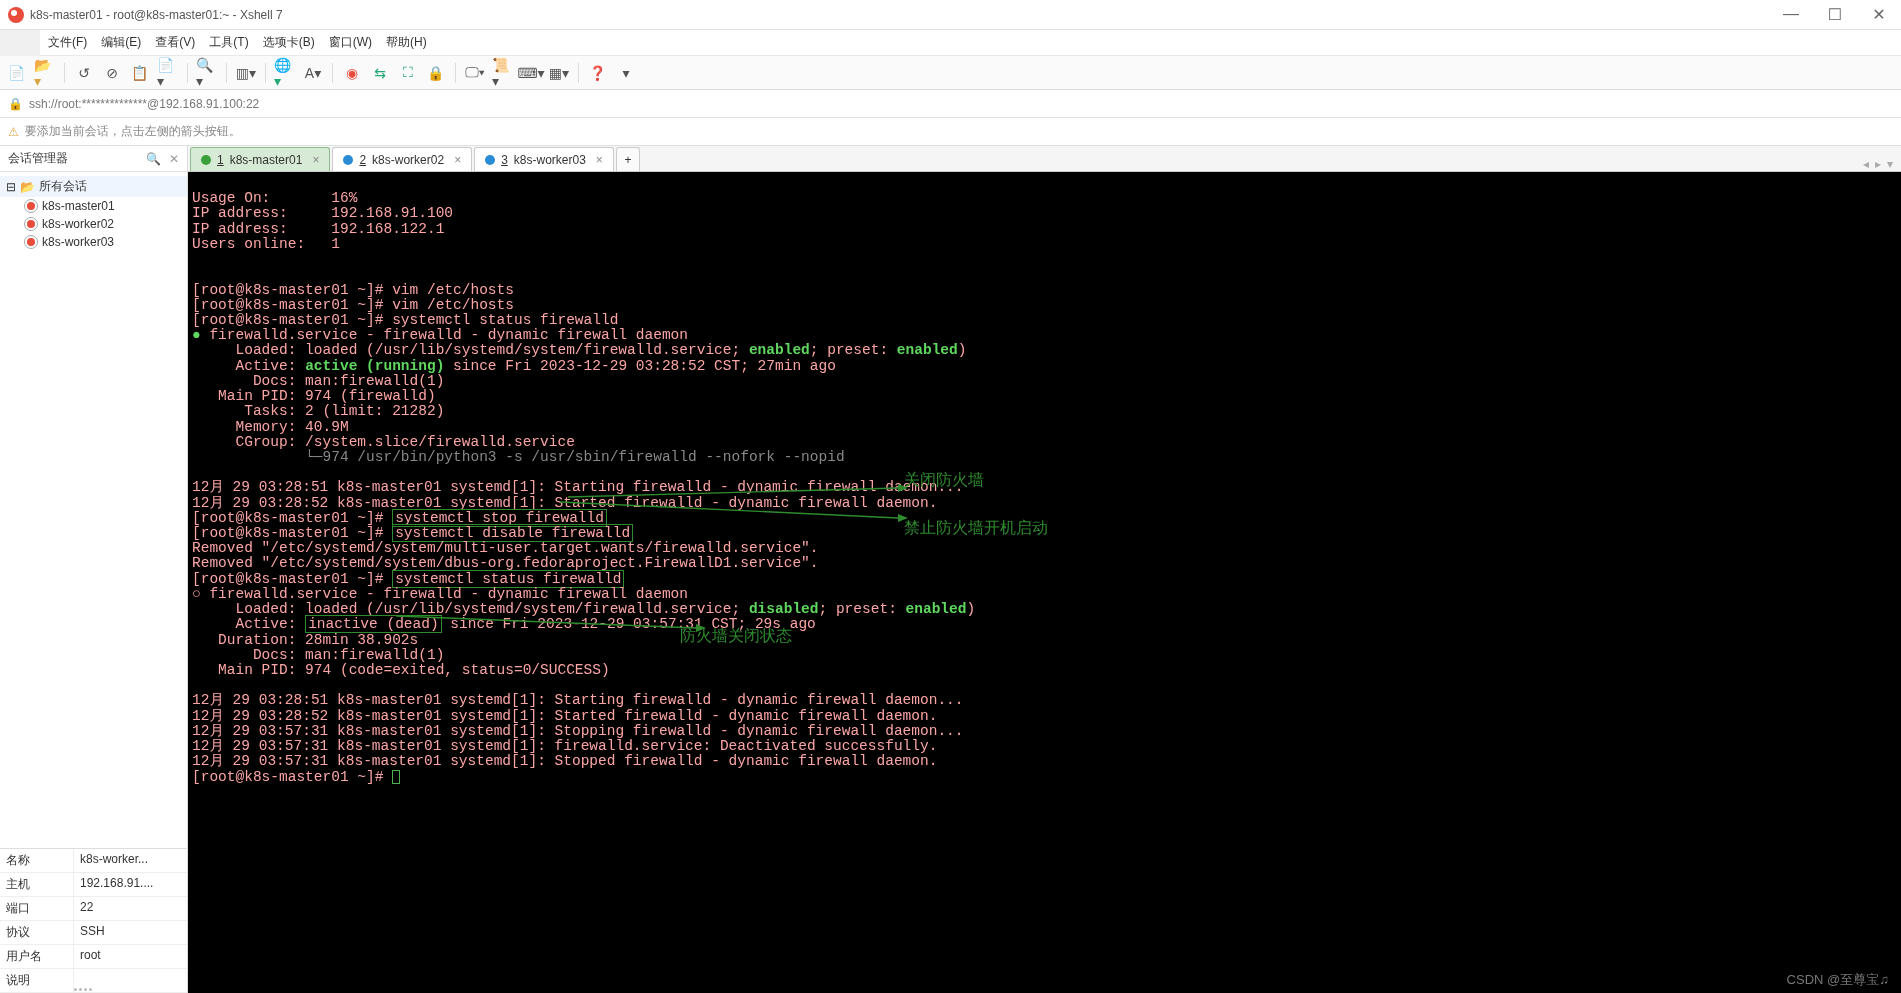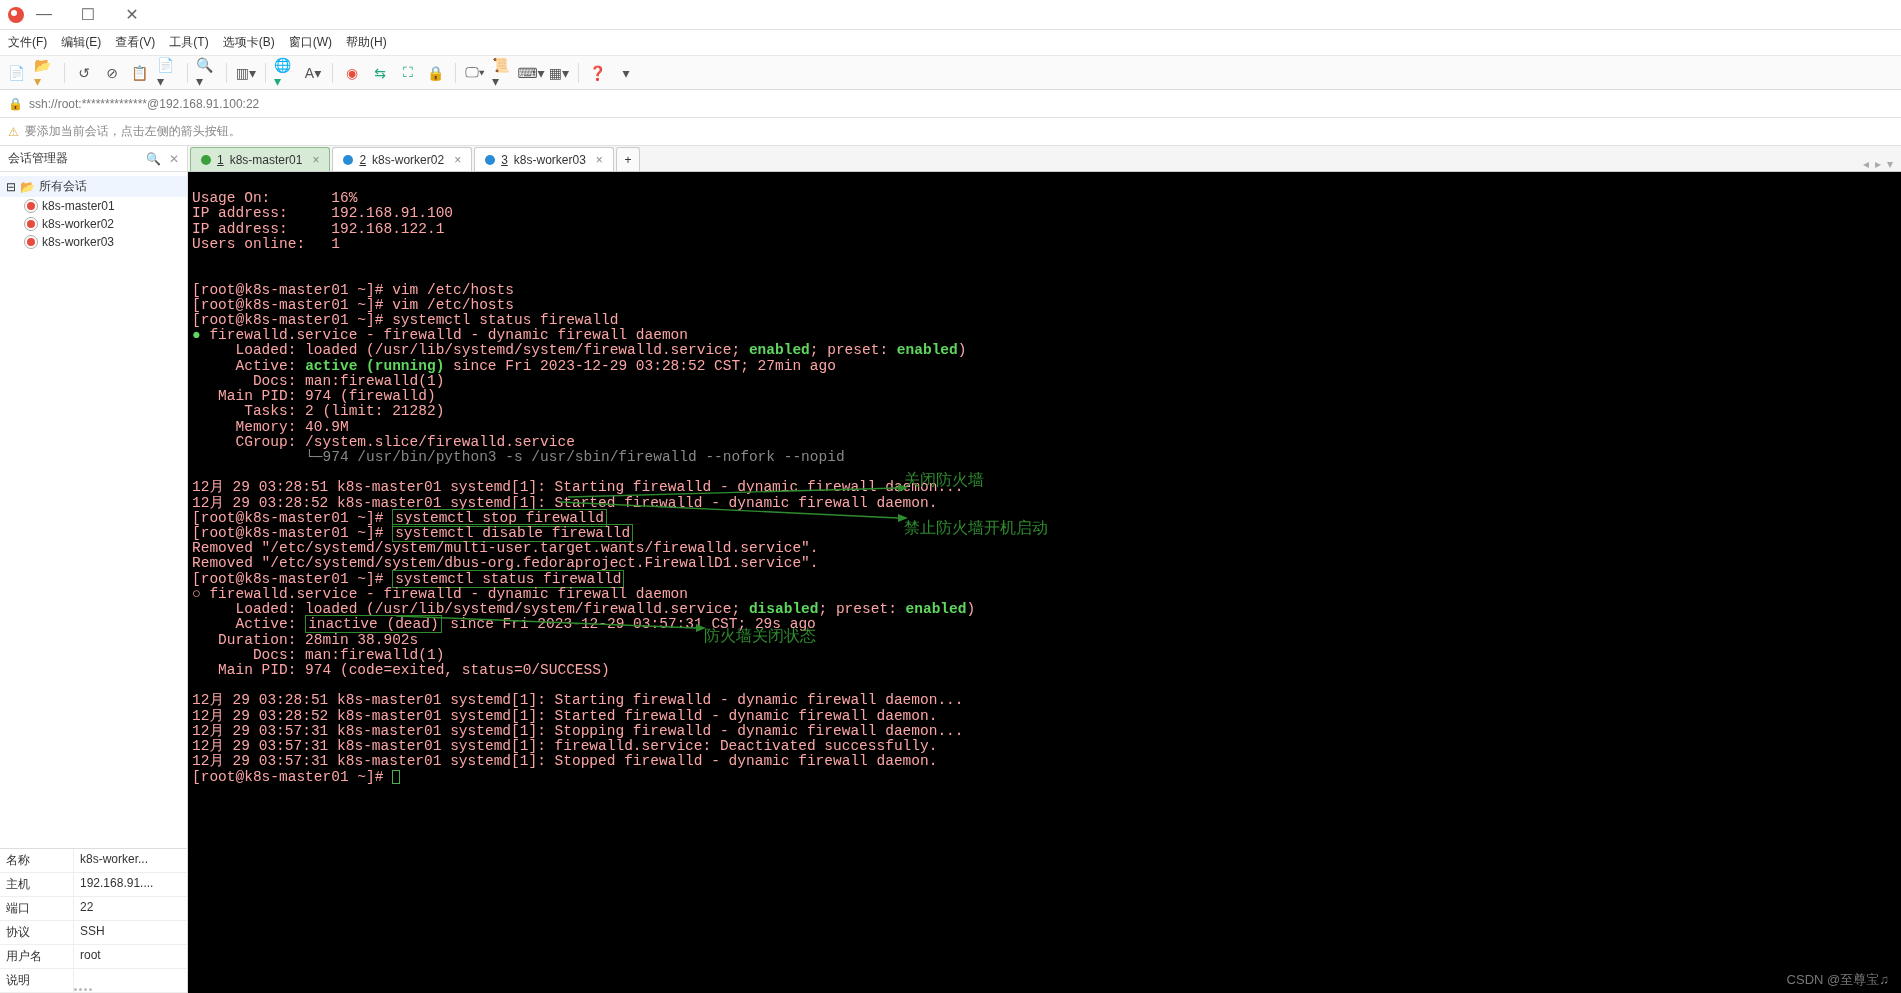--- a/index.html
+++ b/index.html
@@ -3,21 +3,21 @@
 <meta charset="utf-8">
 <style>
   * { margin: 0; padding: 0; box-sizing: border-box; }
   body { font-family: "Microsoft YaHei", "Segoe UI", sans-serif; font-size: 12px; background: #f0f0f0; color: #333; overflow: hidden; width: 1901px; height: 993px; }
   .titlebar { height: 30px; background: #fff; display: flex; align-items: center; padding: 0 8px; border-bottom: 1px solid #e0e0e0; }
   .titlebar .app-icon { width: 16px; height: 16px; background: #e84c3d; border-radius: 50%; margin-right: 6px; position: relative; }
   .titlebar .app-icon::after { content:""; position:absolute; width:6px; height:6px; background:#fff; border-radius:50%; top:3px; left:3px;}
   .titlebar .title { flex: 1; font-size: 12px; color: #555; }
   .titlebar .win-controls { display: flex; gap: 16px; color: #666; font-size: 16px;}
   .titlebar .win-controls span { width:28px; text-align:center; cursor:pointer;}
-  .menubar { height: 26px; background: #fff; display: flex; align-items: center; padding: 0 8px; gap: 14px; font-size: 12px; color: #333; border-bottom:1px solid #e8e8e8;}
+  .menubar { height: 26px; background: #fff; display: flex; align-items: center; padding: 0 8px; gap: 14px; font-size: 12px; color: #333; border-bottom:1px solid #e8e8e8;margin-left:40px;}
   .menubar .menu-item { cursor: pointer; }
   .toolbar { height: 34px; background: #fafafa; display: flex; align-items: center; padding: 0 6px; gap: 6px; border-bottom: 1px solid #ddd; }
   .toolbar .tb-btn { width: 22px; height: 22px; display:flex; align-items:center; justify-content:center; color:#555; cursor:pointer; font-size:14px;}
   .toolbar .sep { width:1px; height:20px; background:#ddd; margin:0 2px;}
   .addressbar { height: 28px; background: #fff; display:flex; align-items:center; padding:0 8px; border-bottom:1px solid #e0e0e0; color:#777;}
   .addressbar .lock { color:#d9a441; margin-right:6px;}
   .hintbar { height: 28px; background:#fff; display:flex; align-items:center; padding:0 8px; border-bottom:1px solid #e0e0e0; color:#888;}
   .hintbar .warn-icon { color:#d9a441; margin-right:6px;}
   .main { display:flex; height: calc(993px - 30px - 26px - 34px - 28px - 28px); }
   .sidebar { width: 188px; background:#fff; border-right:1px solid #ddd; display:flex; flex-direction:column;}
@@ -59,20 +59,21 @@
   .arrow polygon { fill:#2e8b2e;}
   .watermark { position:absolute; right:12px; bottom:6px; color:#777; font-size:13px; font-family:sans-serif;text-align:center;}
   .sidebar-resize { position:absolute; left:0; bottom:0; width:165px; height:6px; display:flex; justify-content:center; gap:2px;}
   .sidebar-resize span{ width:3px; height:3px; background:#bbb; border-radius:50%; margin-top:1px;}
 </style>
 </head>
 <body>
 
 <div class="titlebar">
   <span class="app-icon"></span>
+  <span class="title">k8s-master01 - root@k8s-master01:~ - Xshell 7</span>
   <div class="win-controls">
     <span>—</span>
     <span>☐</span>
     <span>✕</span>
   </div>
 </div>
 
 <div class="menubar">
   <span class="menu-item">文件(F)</span>
   <span class="menu-item">编辑(E)</span>
@@ -268,18 +269,18 @@
       <div class="anno" style="left:716px; top:300px;">关闭防火墙</div>
       <svg class="arrow" style="left:372px; top:326px;" width="348" height="26">
           <line x1="0" y1="4" x2="338" y2="20"></line>
           <polygon points="338,16 348,20 338,24"></polygon>
         </svg>
       <div class="anno" style="left:716px; top:348px;">禁止防火墙开机启动</div>
       <svg class="arrow" style="left:208px; top:440px;" width="310" height="24">
           <line x1="0" y1="4" x2="300" y2="16"></line>
           <polygon points="300,12 310,16 300,20"></polygon>
         </svg>
-      <div class="anno" style="left:516px; top:456px;">防火墙关闭状态</div>
+      <div class="anno" style="left:492px; top:456px;">防火墙关闭状态</div>
 
       <div class="watermark">CSDN @至尊宝♫</div>
     </div>
   </div>
 </div>
 
 </body></html>

